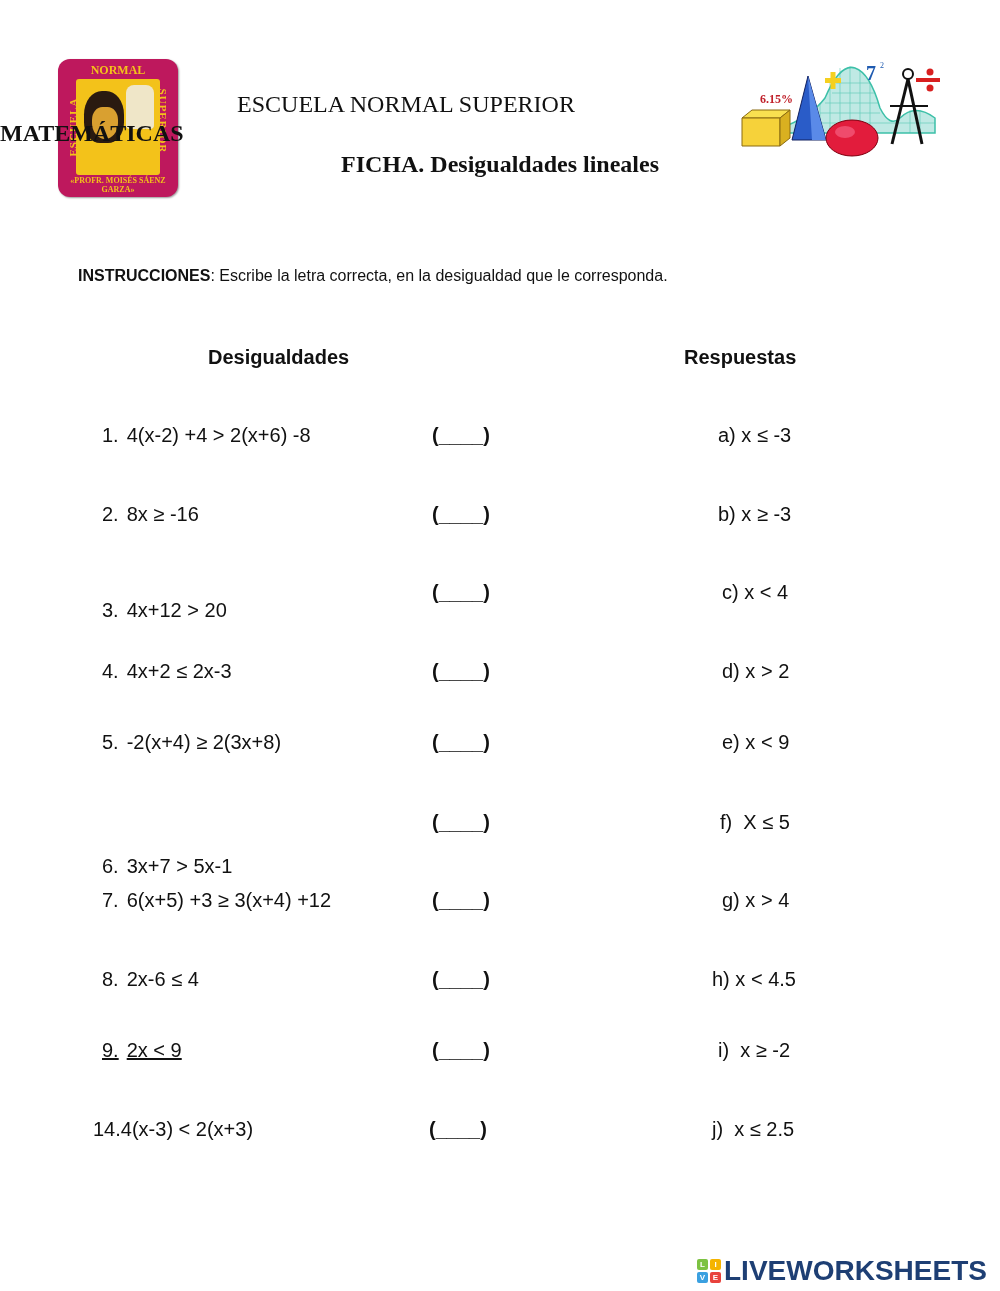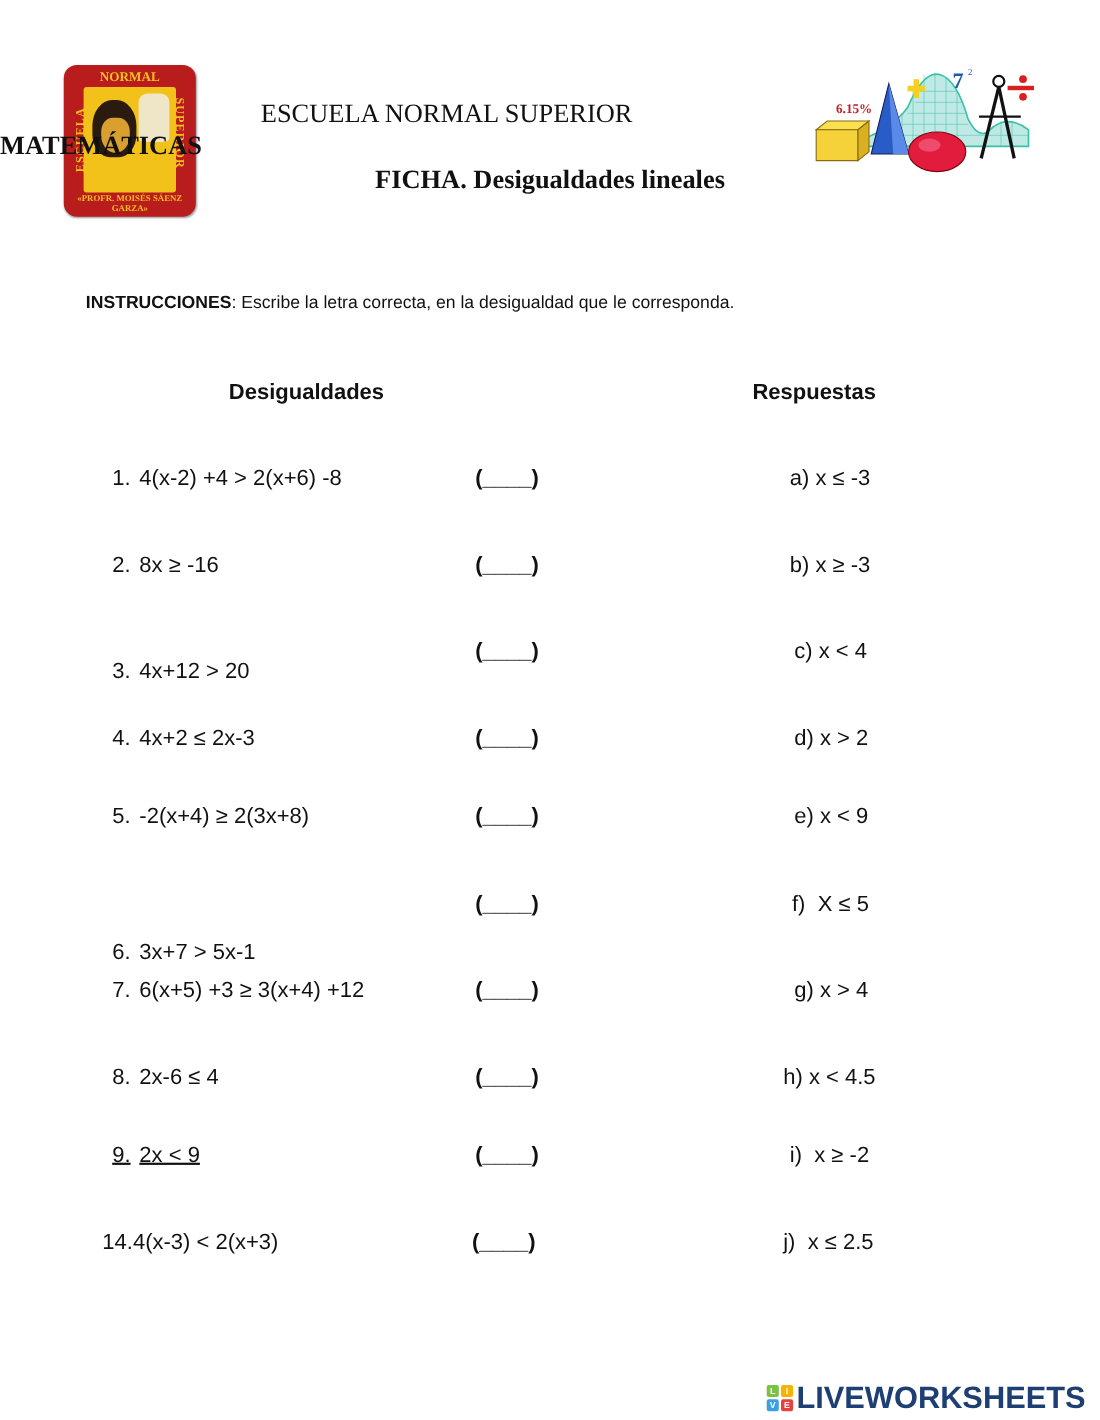--- a/index.html
+++ b/index.html
@@ -6,21 +6,21 @@
     body {
       width: 1000px; height: 1291px; background: #ffffff; position: relative;
       overflow: hidden; color: #111;
       font-family: "Liberation Sans", sans-serif;
     }
     .abs { position: absolute; }
 
     
     .logo-left {
       left: 58px; top: 59px; width: 120px; height: 138px;
-      background: #b91c1c; border-radius: 12px;
+      background: #be185d; border-radius: 12px;
       box-shadow: 1px 1px 2px rgba(0,0,0,0.4);
     }
     .logo-left .inner {
       position: absolute; left: 18px; top: 20px; width: 84px; height: 96px;
       background: #f3c21a; border-radius: 3px;
     }
     .logo-left .txt-top {
       position: absolute; left: 0; right: 0; top: 4px; text-align: center;
       font-family: "Liberation Serif", serif; font-weight: bold; font-size: 12px; color: #f3c21a;
     }

